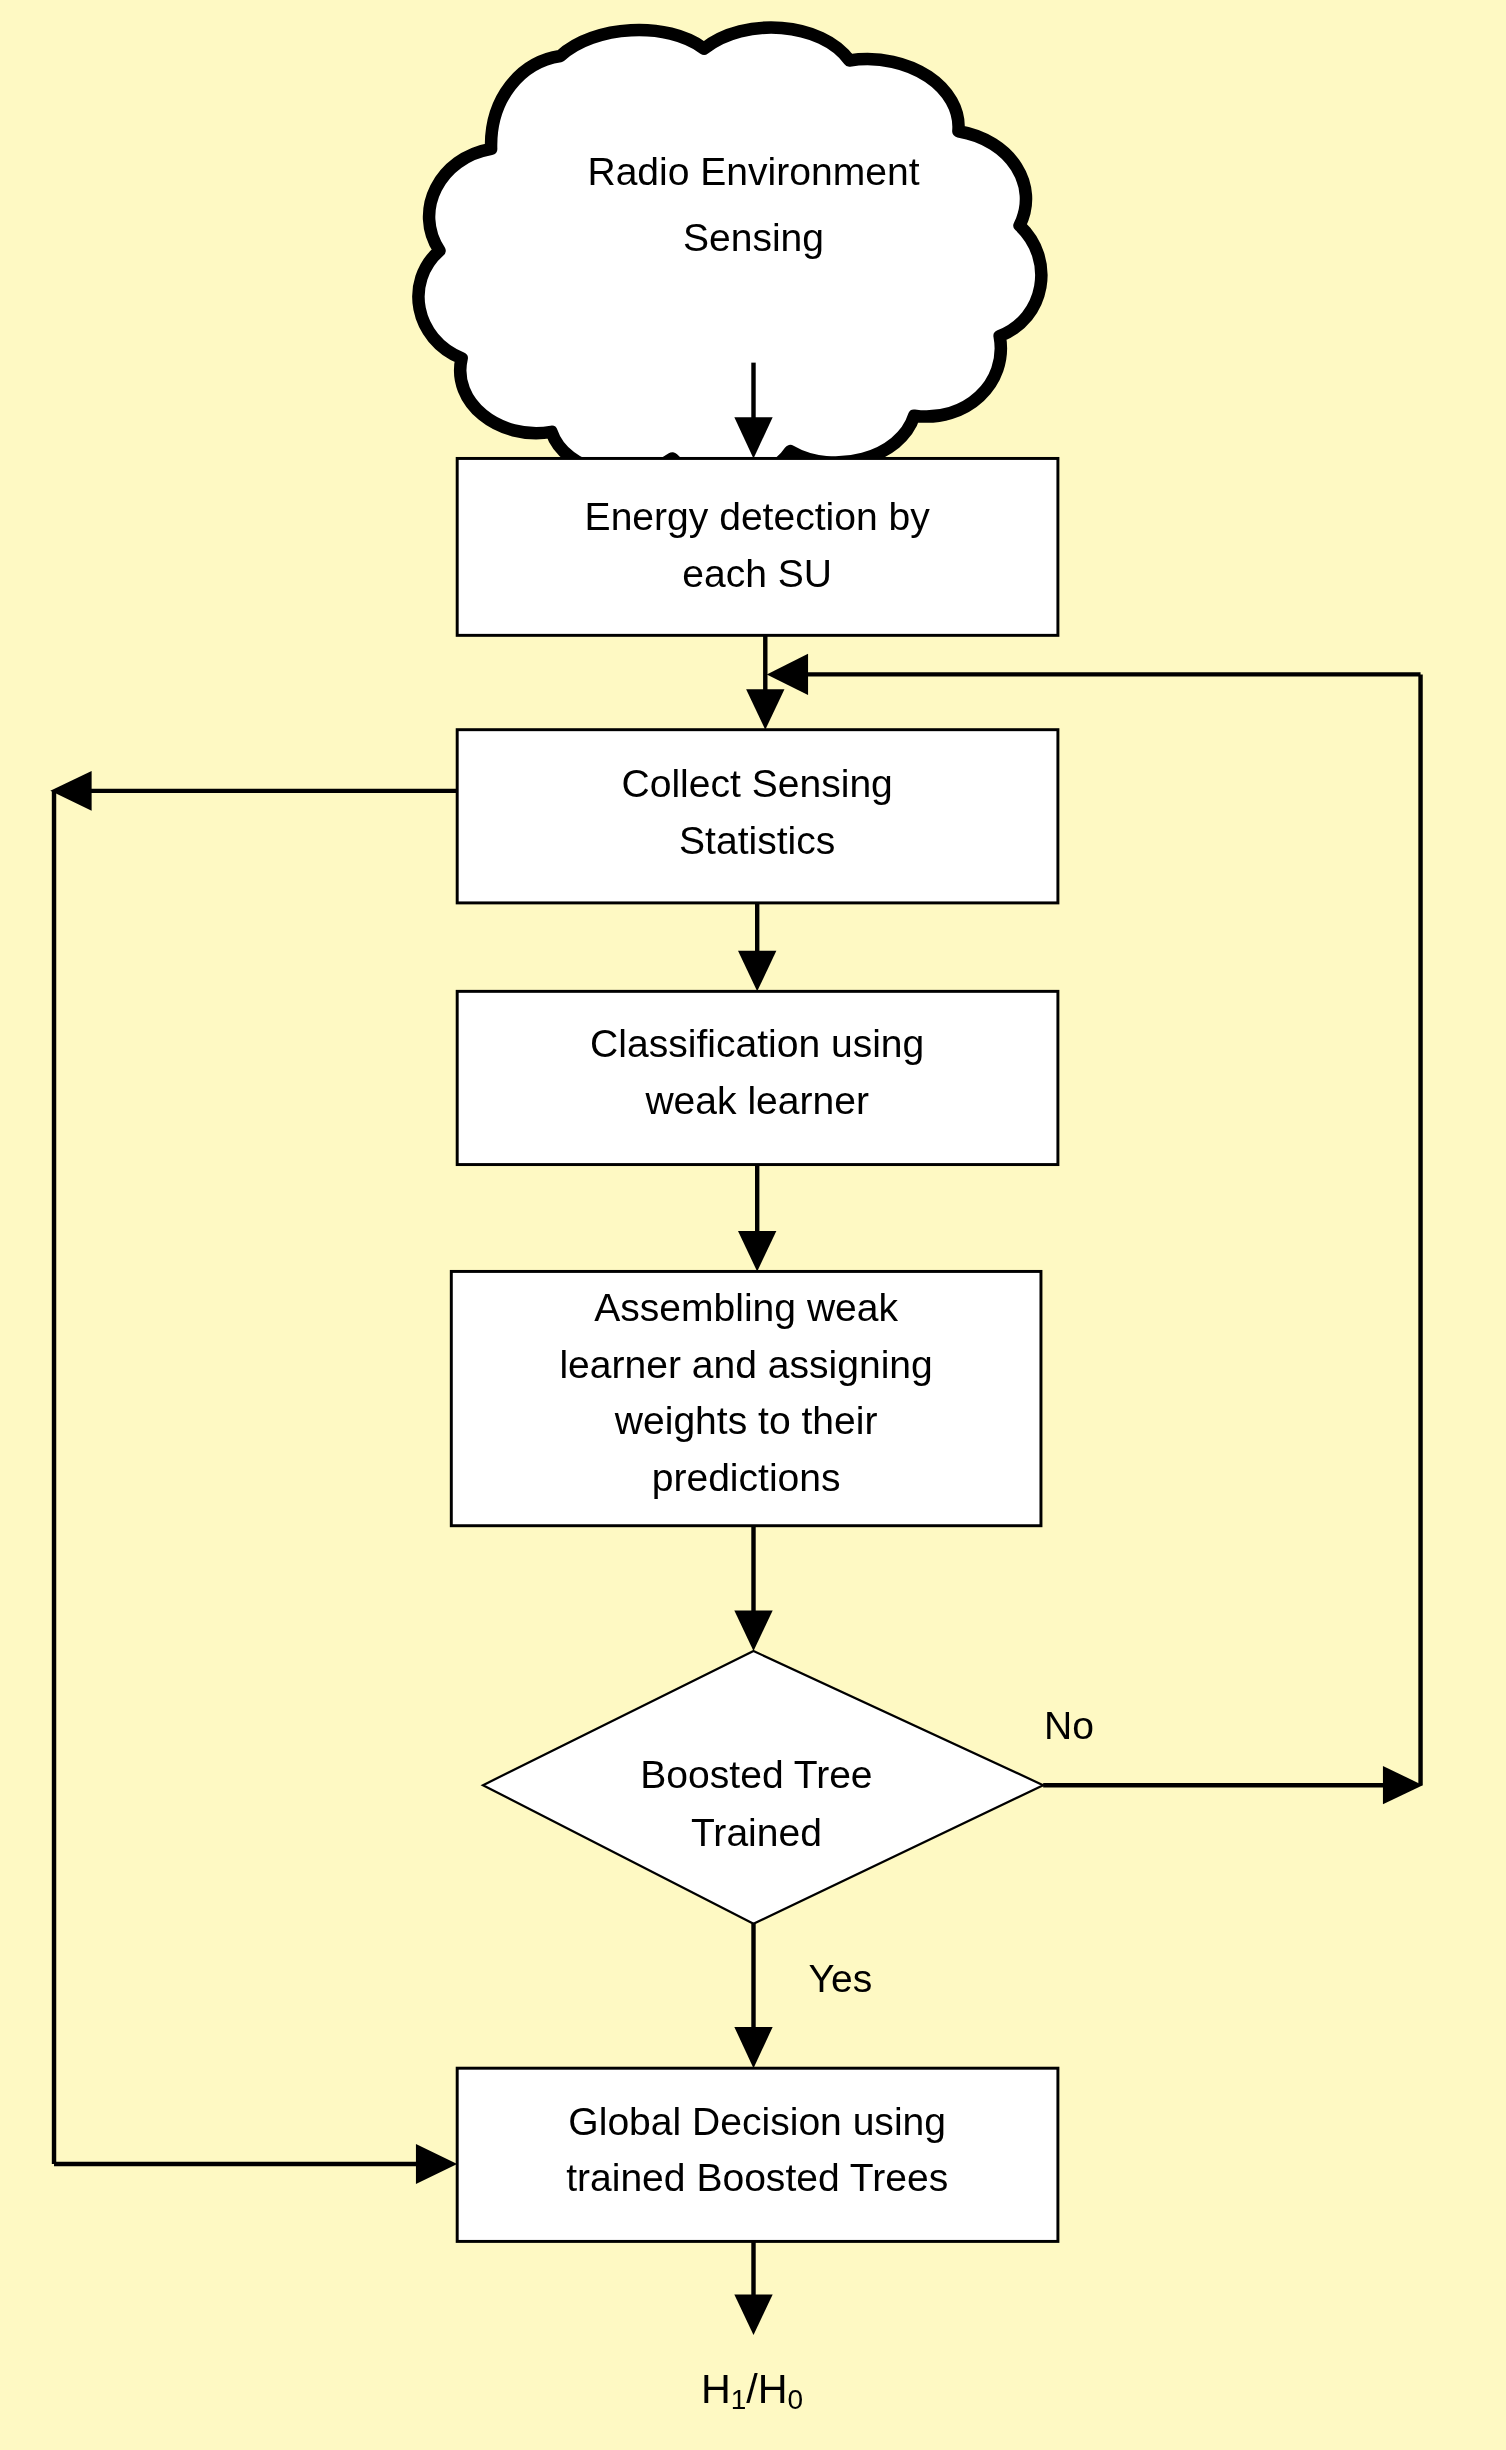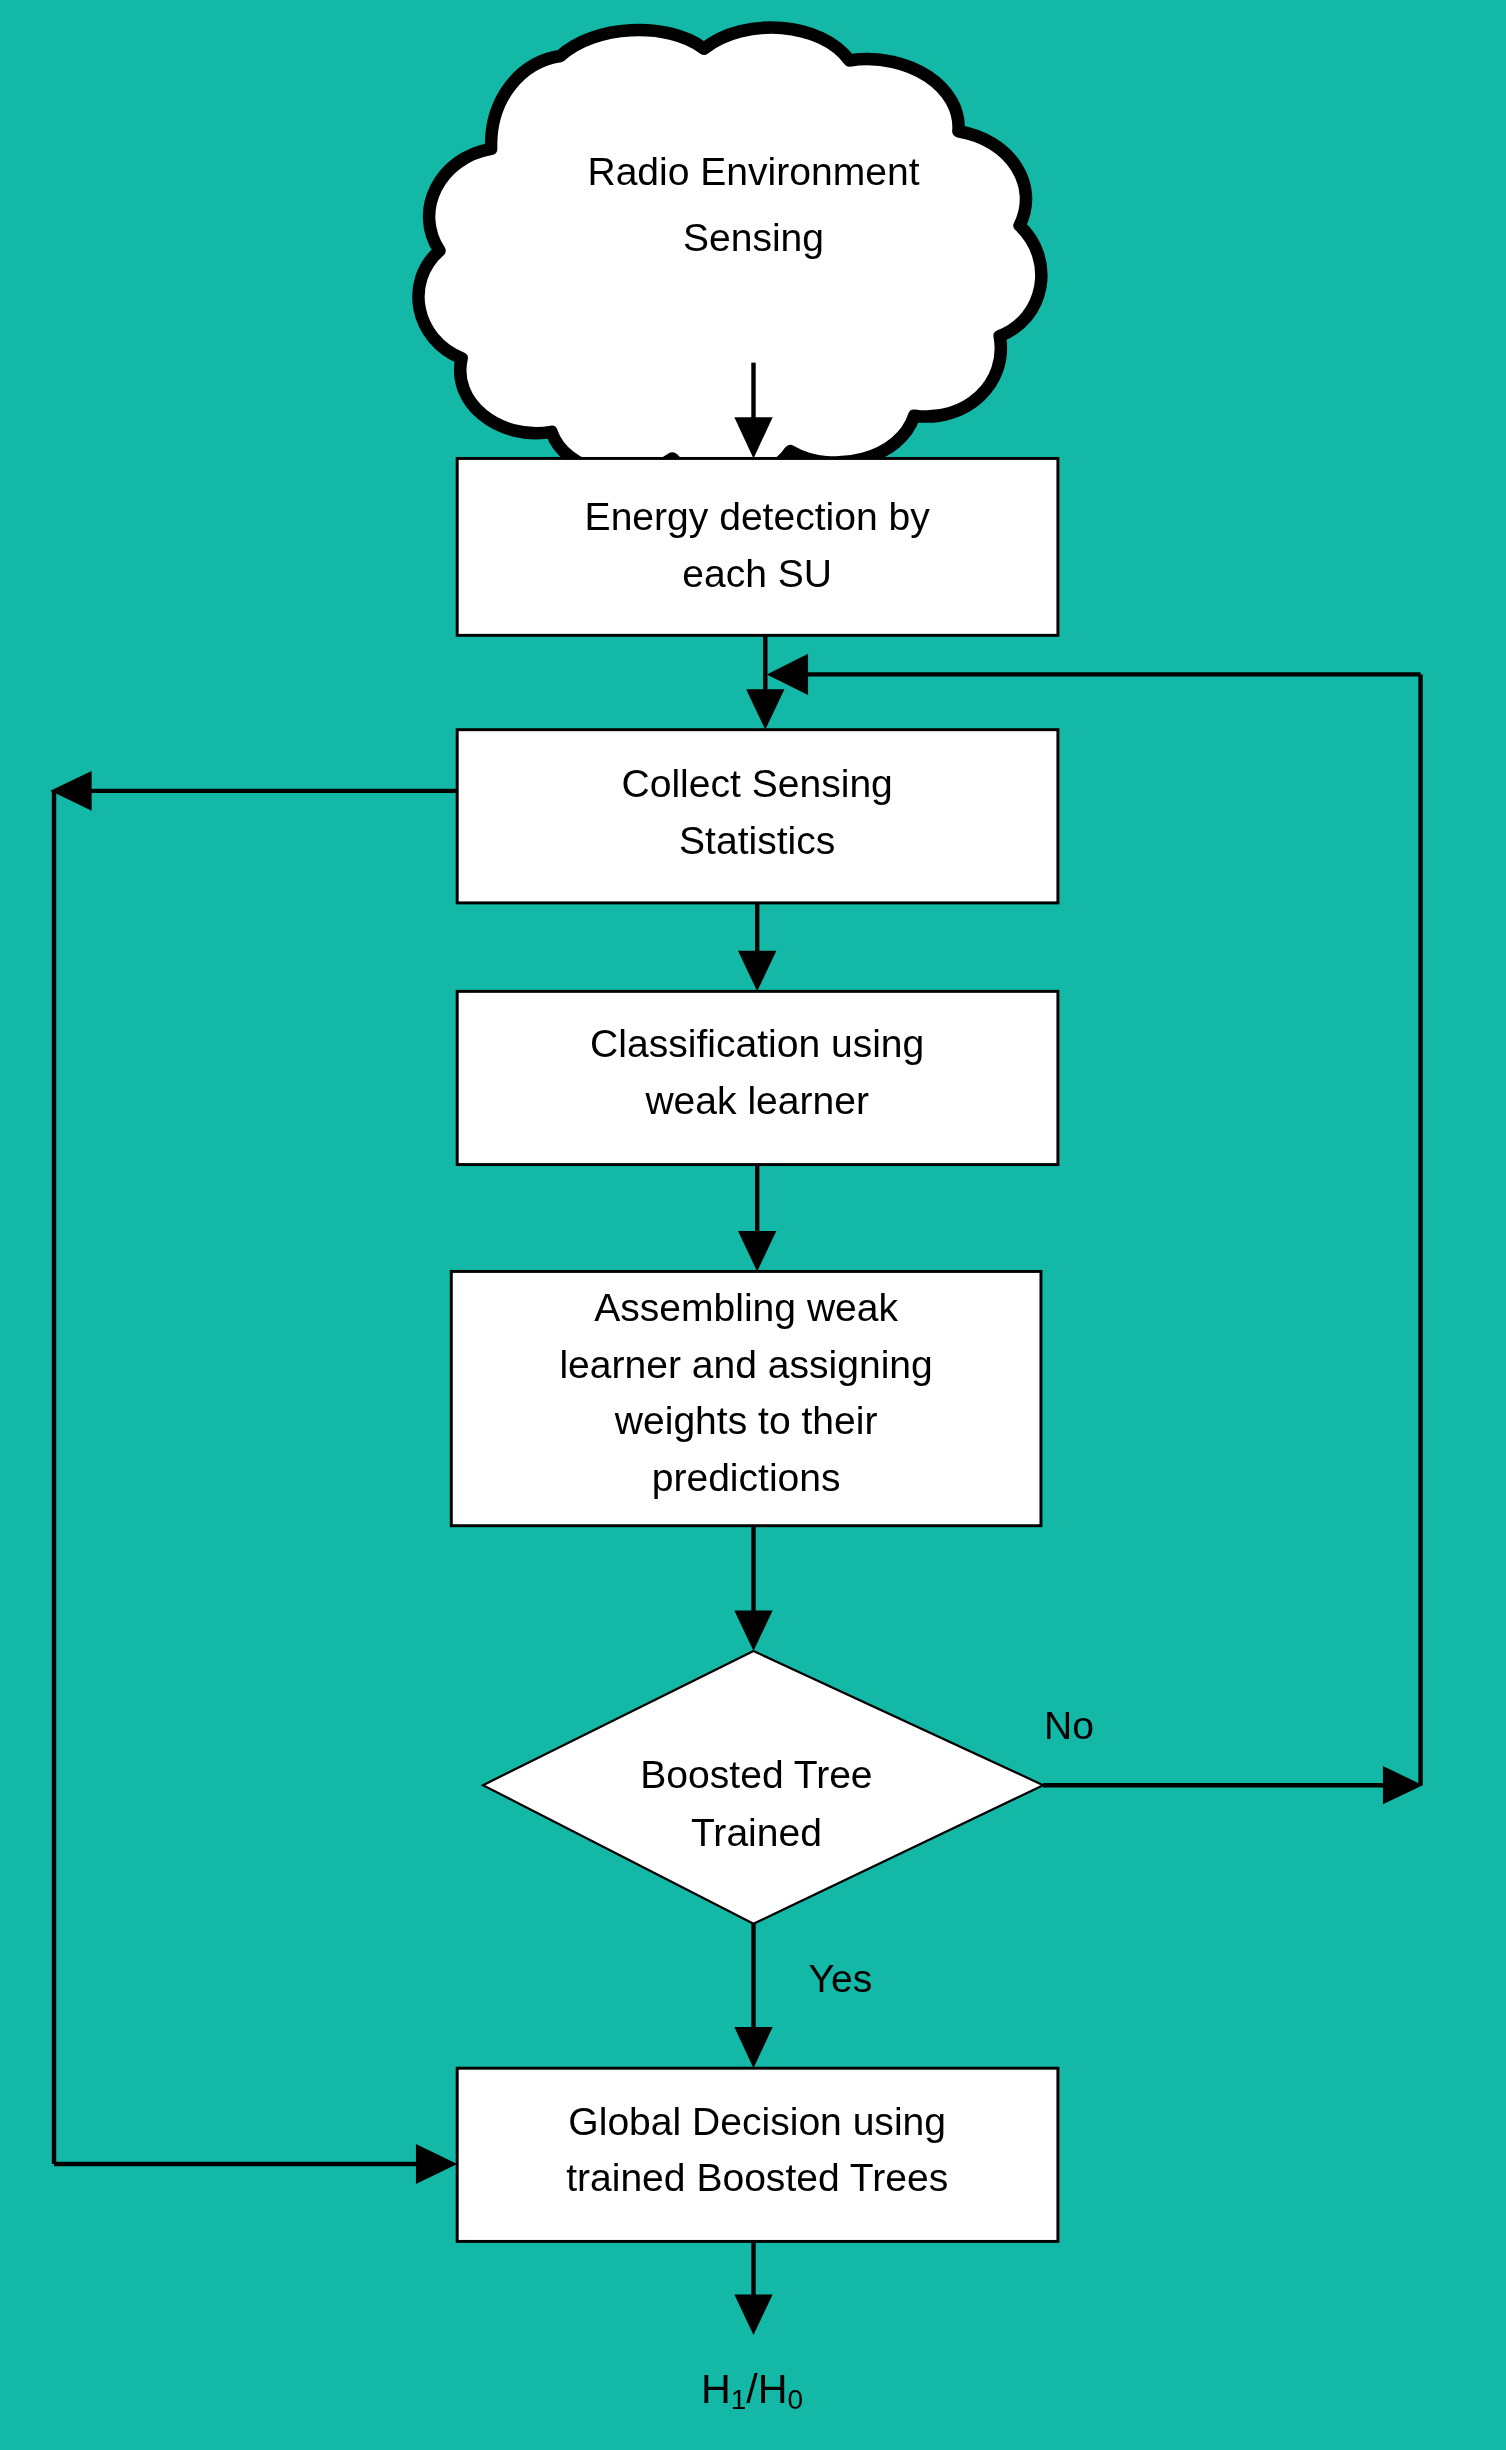--- a/index.html
+++ b/index.html
@@ -4,21 +4,21 @@
 <style>
   html, body {
     margin: 0;
     padding: 0;
     background: #ffffff;
   }
   #page {
     position: relative;
     width: 1507px;
     height: 2450px;
-    background: #14b8a6;
+    background: #fef9c3;
     font-family: "Liberation Sans", sans-serif;
     overflow: hidden;
   }
   svg#flow {
     position: absolute;
     top: 0;
     left: 0;
     width: 1507px;
     height: 2450px;
     display: block;

